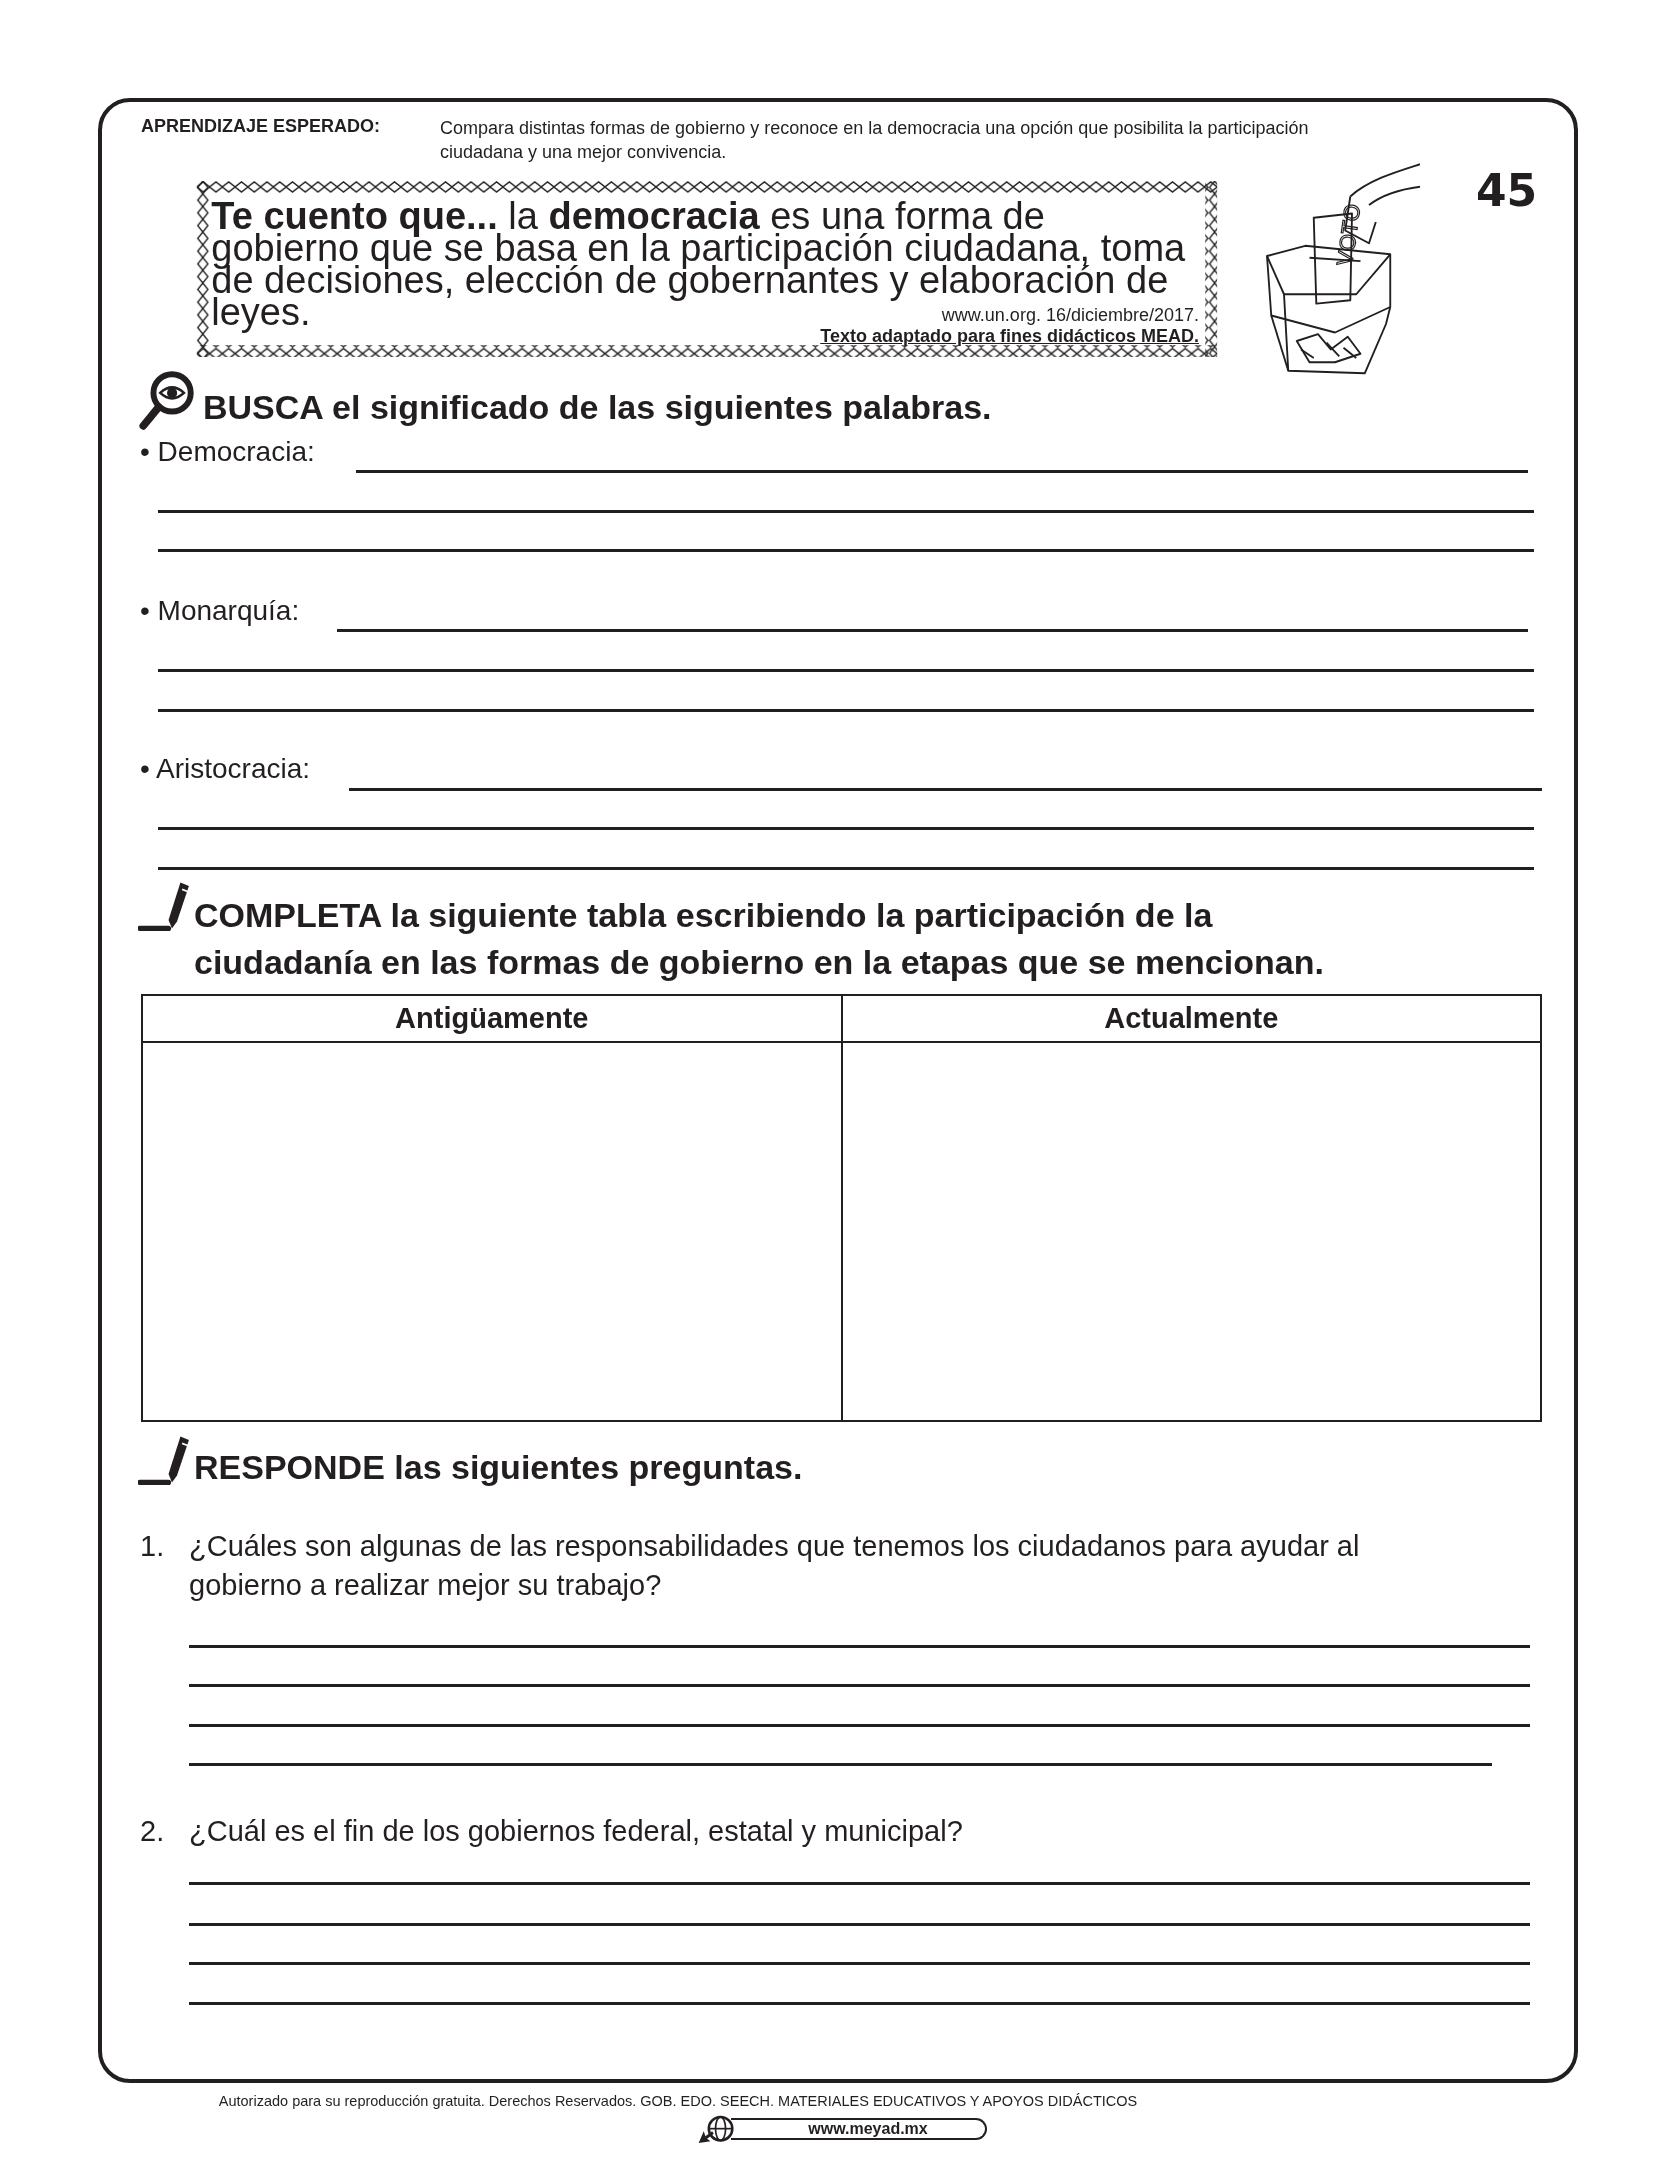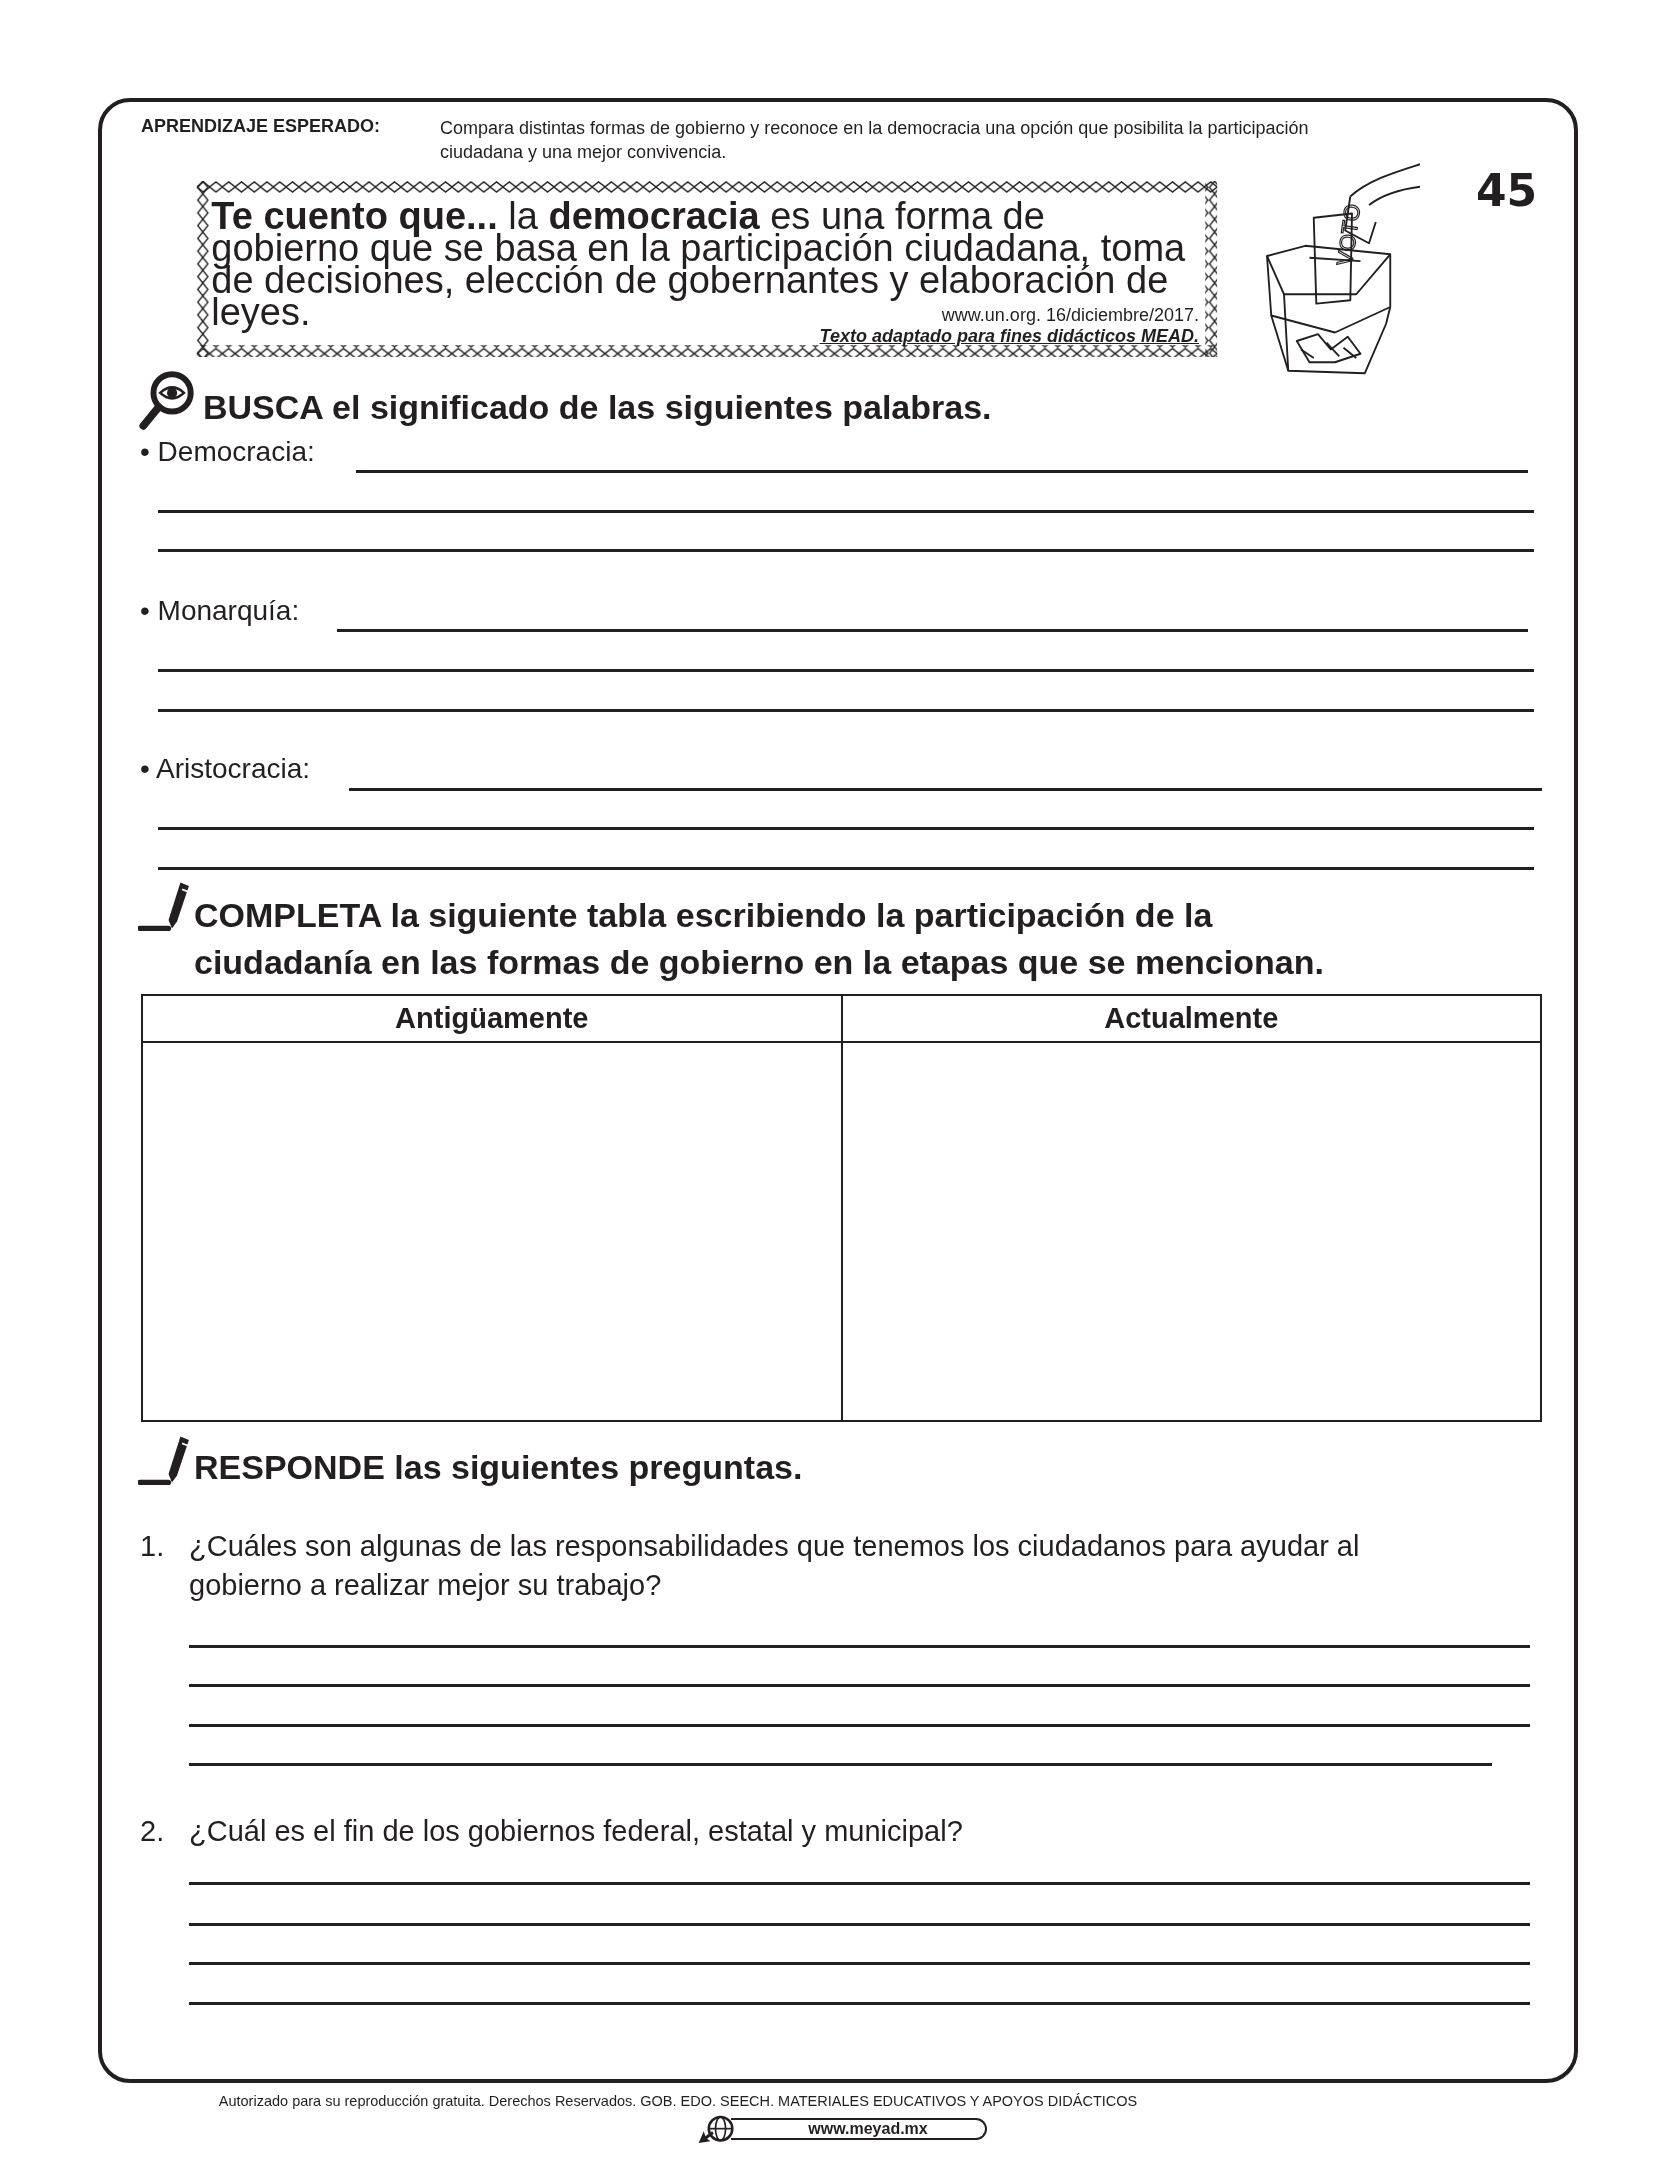--- a/index.html
+++ b/index.html
@@ -9,21 +9,21 @@
            border: 4.3px solid #231f20; border-radius: 32px; box-sizing: border-box; }
   .abs { position: absolute; }
   .learn-label { left: 141px; top: 116px; font-size: 18px; font-weight: bold; white-space: nowrap; }
   .learn-text { left: 440px; top: 116px; font-size: 18px; line-height: 24px; width: 946px; }
   .page-num { left: 1476px; top: 117px; font-size: 44px; font-weight: bold; font-family: "DejaVu Sans", sans-serif; margin-top: 48px; }
   .quote-box { left: 196px; top: 181px; width: 1022px; height: 176px; box-sizing: border-box; }
   .quote-box svg.border { position: absolute; left: 0; top: 0; }
   .quote-text { position: absolute; left: 15.3px; top: 19px; width: 988px; font-size: 38px; line-height: 32px; }
   .quote-text b { font-weight: bold; }
   .quote-src { position: absolute; right: 19px; top: 124px; font-size: 18px; text-align: right; }
-  .quote-note { position: absolute; right: 19px; top: 145px; font-size: 18px; font-weight: bold; font-style: italic; text-decoration: underline; text-align: right; }
+  .quote-note { position: absolute; right: 19px; top: 145px; font-size: 18px; font-weight: bold; text-decoration: underline; text-align: right; }
   .ballot { left: 1250px; top: 145px; }
   .heading { font-size: 34px; font-weight: bold; white-space: nowrap; }
   .line { position: absolute; height: 2.6px; background: #231f20; }
   .term { font-size: 28px; white-space: nowrap; }
   table.cmp { position: absolute; left: 141px; top: 994px; width: 1401px; border-collapse: collapse; }
   table.cmp th, table.cmp td { border: 2.6px solid #231f20; width: 50%; }
   table.cmp th { height: 43px; font-size: 29px; font-weight: bold; }
   table.cmp td { height: 375px; }
   .q { font-size: 29px; line-height: 39px; }
   .footer-text { left: 0; width: 1356px; top: 2093px; font-size: 14.5px; text-align: center; }

